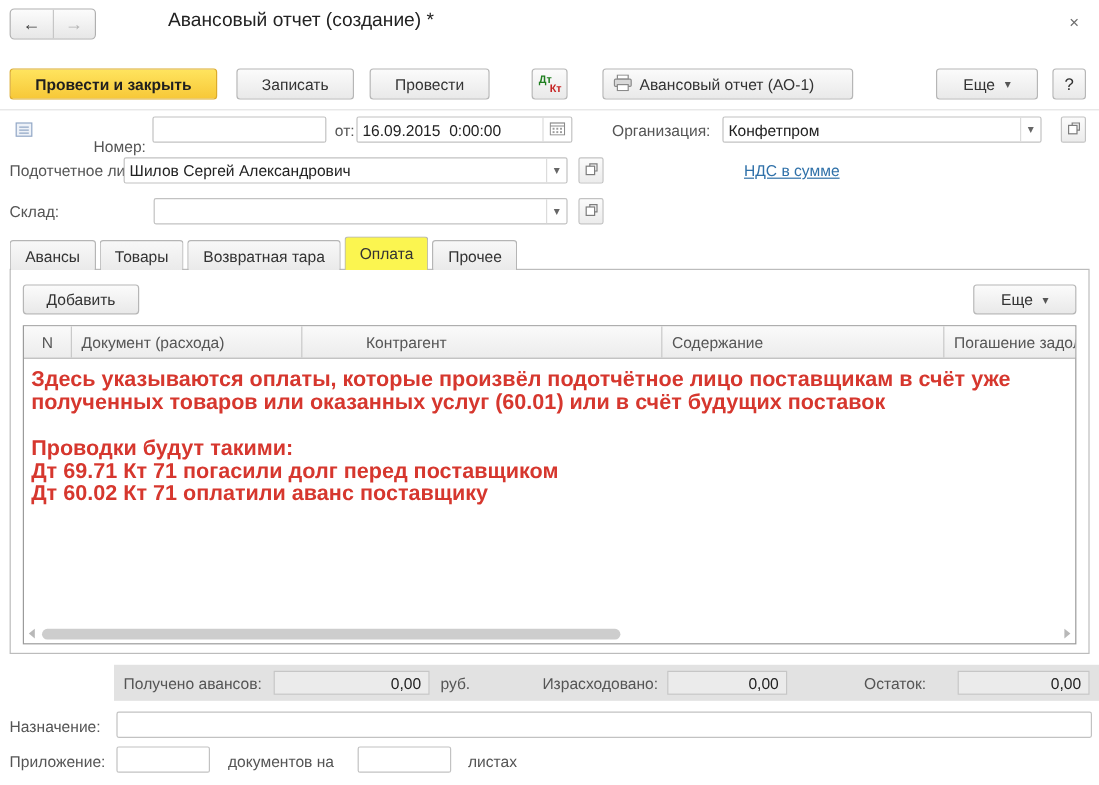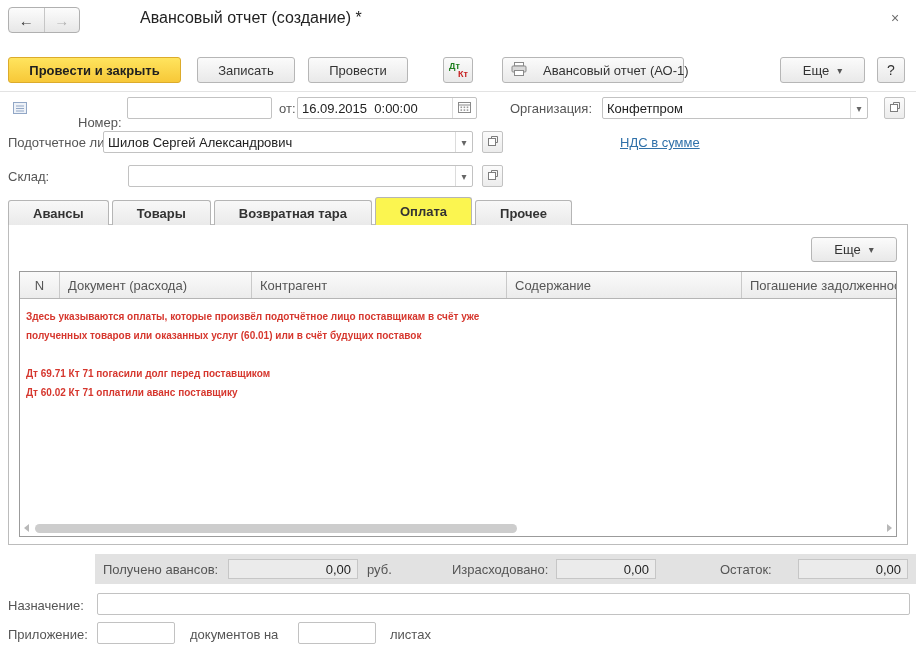--- a/index.html
+++ b/index.html
@@ -23,21 +23,21 @@
   .btn {
     position:absolute; top:57px; height:26px; border:1px solid #b6b6b6; border-radius:3px;
     background:linear-gradient(#fbfbfb,#e9e9e9); color:#333; font-size:13px;
     display:flex; align-items:center; justify-content:center; cursor:pointer; white-space:nowrap;
   }
   .btn-yellow { background:linear-gradient(#ffe45e,#f7c838); border-color:#dcab2b; font-weight:bold; color:#1f1f1f; }
   #btn-post-close { left:8px;  width:173px; }
   #btn-save       { left:197px; width:98px; }
   #btn-post       { left:308px; width:100px; }
   #btn-dtkt       { left:443px; width:30px; }
-  #btn-print      { left:502px; width:182px; justify-content:flex-start; padding-left:8px; gap:16px; }
+  #btn-print      { left:502px; width:209px; justify-content:flex-start; padding-left:8px; gap:6px; }
   #btn-more-top   { left:780px; width:85px; gap:8px; }
   #btn-help       { left:877px; width:28px; font-size:14px; }
   .dtkt-wrap { position:relative; width:100%; height:100%; }
   .dt { position:absolute; left:5px; top:3px;  font-size:9px; font-weight:bold; color:#1e7e1e; }
   .kt { position:absolute; right:4px; bottom:3px; font-size:9px; font-weight:bold; color:#c62222; }
   .chev { font-size:10px; color:#555; }
   .toolbar-sep { position:absolute; left:0; top:91px; width:916px; border-top:1px solid #e3e3e3; }
   
   .lbl { position:absolute; color:#555; white-space:nowrap; }
   .inp {
@@ -53,42 +53,42 @@
     color:#666; font-size:10px; border-left:1px solid #dcdcdc; cursor:pointer;
   }
   .sq-btn {
     position:absolute; width:21px; height:22px; border:1px solid #c2c2c2; border-radius:2px;
     background:linear-gradient(#fbfbfb,#ececec); display:flex; align-items:center; justify-content:center; cursor:pointer;
   }
   .link { position:absolute; color:#3071a9; text-decoration:underline; cursor:pointer; white-space:nowrap; }
   
   .tabs { position:absolute; left:8px; top:197px; height:28px; display:flex; gap:3px; align-items:flex-end; z-index:3; }
   .tab {
-    height:25px; padding:0 24px; display:flex; align-items:center; cursor:pointer;
+    height:25px; padding:0 12px; display:flex; align-items:center; cursor:pointer;
     border:1px solid #b5b5b5; border-bottom:none; border-radius:3px 3px 0 0;
-    background:linear-gradient(#f8f8f8,#eaeaea); color:#333; white-space:nowrap;font-weight:bold;
+    background:linear-gradient(#f8f8f8,#eaeaea); color:#333; white-space:nowrap;
   }
   .tab.active { height:28px; background:#fbf550; }
   
   .panel { position:absolute; left:8px; top:224px; width:900px; height:321px; border:1px solid #bcbcbc; background:#fff; z-index:2; }
   .p-btn {
     position:absolute; top:12px; height:25px; border:1px solid #b6b6b6; border-radius:3px;
     background:linear-gradient(#fbfbfb,#e9e9e9); display:flex; align-items:center; justify-content:center; gap:8px; cursor:pointer;
   }
   #btn-add { left:10px; width:97px; }
   #btn-more-panel { right:10px; width:86px; }
   .grid { position:absolute; left:10px; top:46px; width:878px; height:266px; border:1px solid #9b9b9b; background:#fff; }
   .grid-header { display:flex; height:27px; background:linear-gradient(#fafafa,#ececec); border-bottom:1px solid #b5b5b5; color:#555; }
   .gh-cell { padding:0 8px; display:flex; align-items:center; border-right:1px solid #c9c9c9; white-space:nowrap; overflow:hidden; cursor:pointer; }
   .gh-n { width:40px; justify-content:center; }
   .gh-doc { width:192px; }
-  .gh-contr { width:255px; }
+  .gh-contr { width:255px;margin-left:45px; }
   .gh-content { width:235px; }
   .gh-debt { flex:1; border-right:none; }
-  .hints { position:absolute; left:6px; top:35px; color:#d6372e; font-size:10px; font-weight:bold; line-height:19px; white-space:nowrap; }
+  .hints { position:absolute; left:6px; top:35px; color:#d6372e; font-size:18px; font-weight:bold; line-height:19px; white-space:nowrap; }
   .hint-line { height:19px; }
   .hscroll { position:absolute; left:4px; right:4px; bottom:3px; height:10px; display:flex; align-items:center; }
   .sb-arrow { width:0; height:0; border-top:4px solid transparent; border-bottom:4px solid transparent; cursor:pointer; }
   .sb-arrow.left  { border-right:5px solid #b8b8b8; }
   .sb-arrow.right { border-left:5px solid #b8b8b8; }
   .sb-track { flex:1; position:relative; height:9px; margin:0 4px; }
   .sb-thumb { position:absolute; left:2px; top:0; width:482px; height:9px; background:#cdcdcd; border-radius:5px; cursor:grab; }
   
   .summary { position:absolute; left:95px; top:554px; width:821px; height:30px; background:#e2e2e2; }
   .sum-lbl { position:absolute; top:8px; color:#555; white-space:nowrap; }
@@ -220,38 +220,40 @@
 
   <div class="tabs">
     <div class="tab">Авансы</div>
     <div class="tab">Товары</div>
     <div class="tab">Возвратная тара</div>
     <div class="tab active">Оплата</div>
     <div class="tab">Прочее</div>
   </div>
 
   <div class="panel">
+    <div class="p-btn" id="btn-add">Добавить</div>
     <div class="p-btn" id="btn-more-panel">
       <span>Еще</span>
       <span class="chev">▾</span>
     </div>
 
     <div class="grid">
       <div class="grid-header">
         <div class="gh-cell gh-n">N</div>
         <div class="gh-cell gh-doc">Документ (расхода)</div>
         <div class="gh-cell gh-contr">Контрагент</div>
         <div class="gh-cell gh-content">Содержание</div>
         <div class="gh-cell gh-debt">Погашение задолженност</div>
       </div>
 
       <div class="hints">
         <div class="hint-line">Здесь указываются оплаты, которые произвёл подотчётное лицо поставщикам в счёт уже</div>
         <div class="hint-line">полученных товаров или оказанных услуг (60.01) или в счёт будущих поставок</div>
         <div class="hint-line"></div>
+        <div class="hint-line">Проводки будут такими:</div>
         <div class="hint-line">Дт 69.71 Кт 71 погасили долг перед поставщиком</div>
         <div class="hint-line">Дт 60.02 Кт 71 оплатили аванс поставщику</div>
       </div>
 
       <div class="hscroll">
         <div class="sb-arrow left"></div>
         <div class="sb-track">
           <div class="sb-thumb"></div>
         </div>
         <div class="sb-arrow right"></div>

